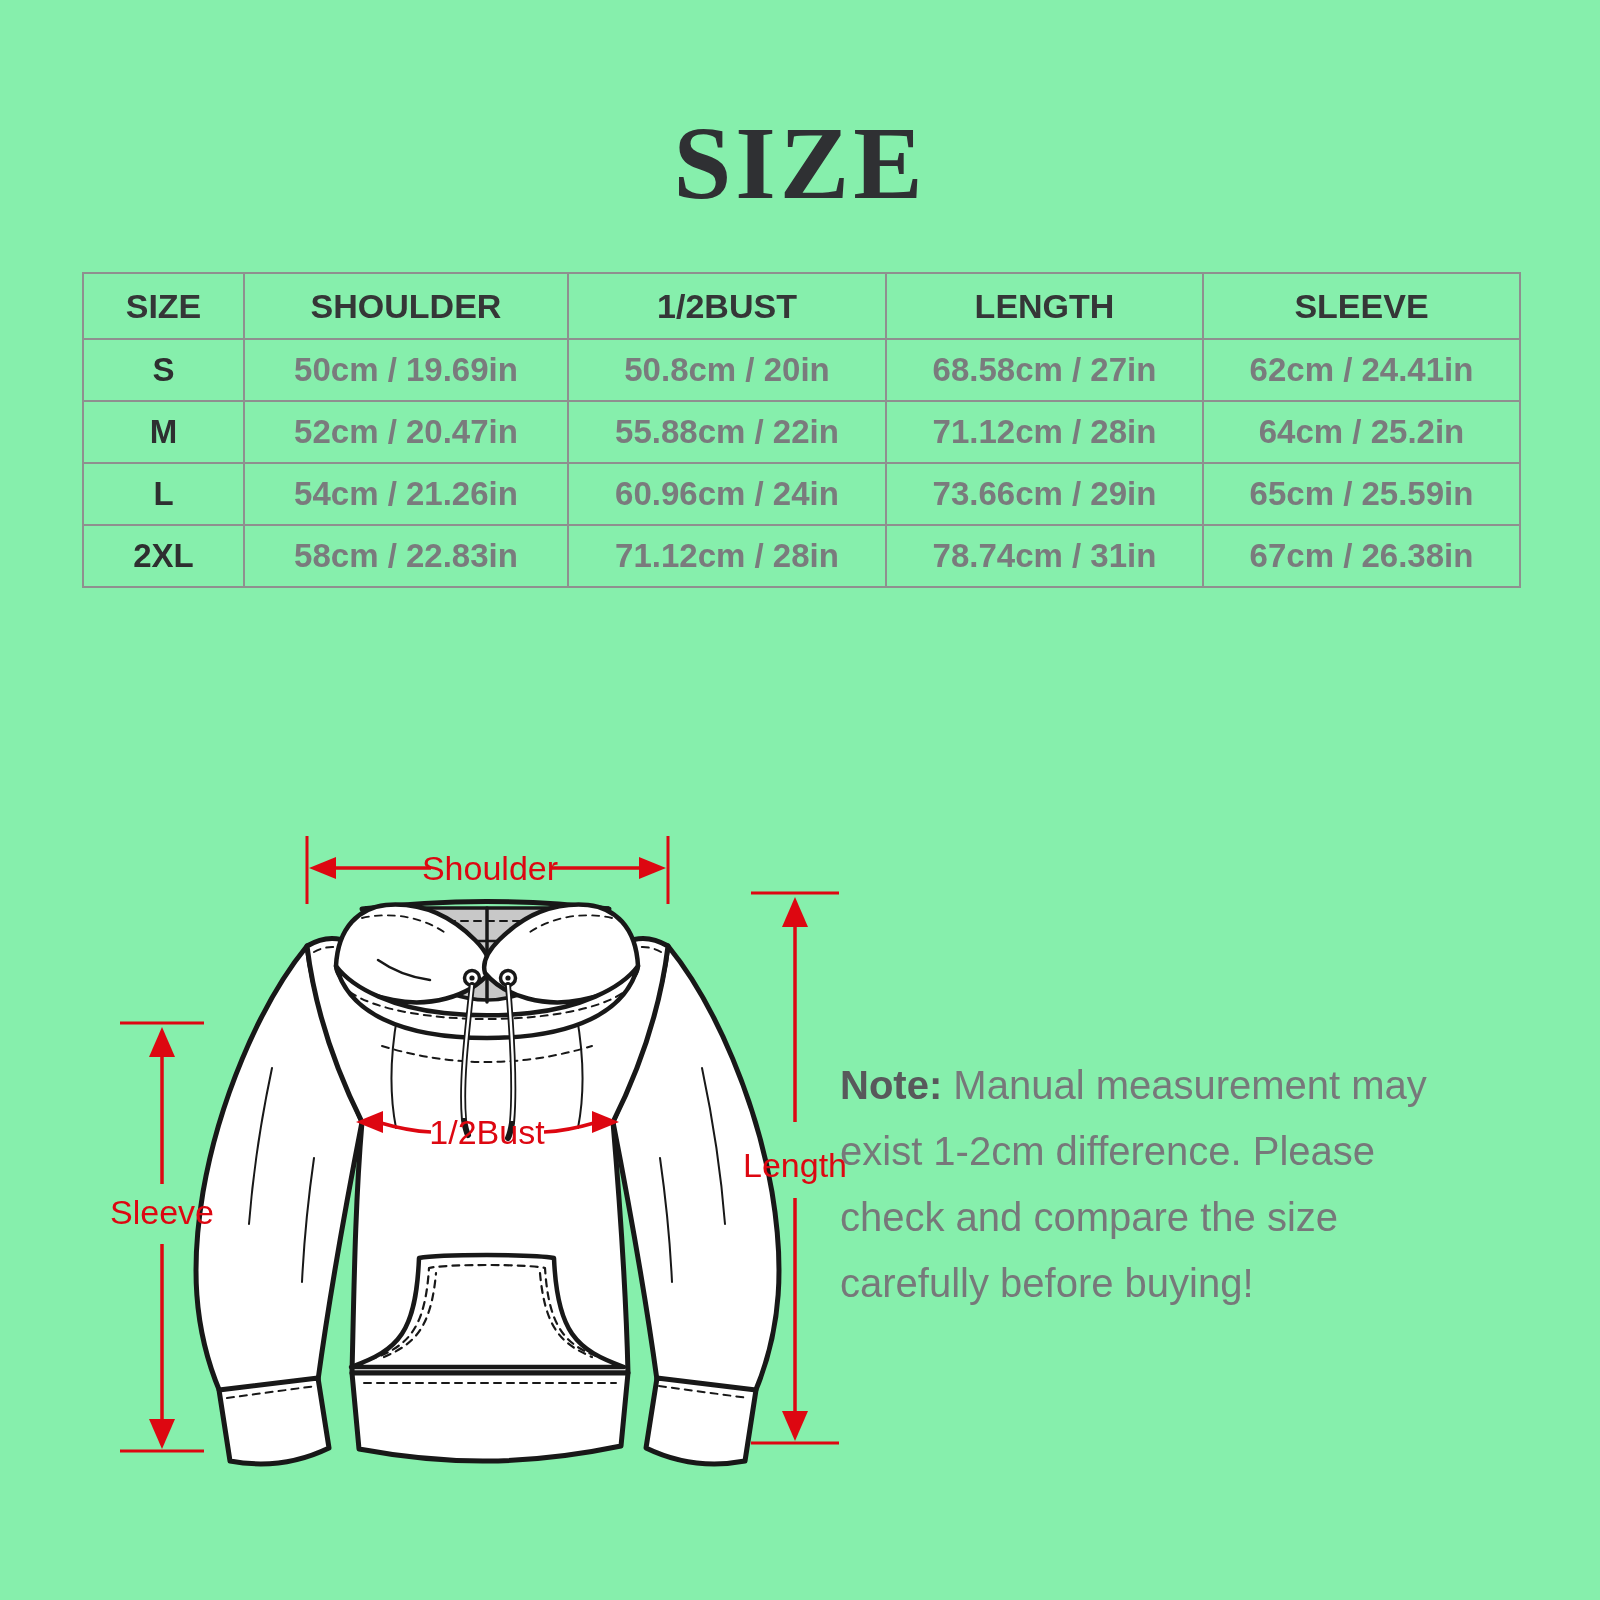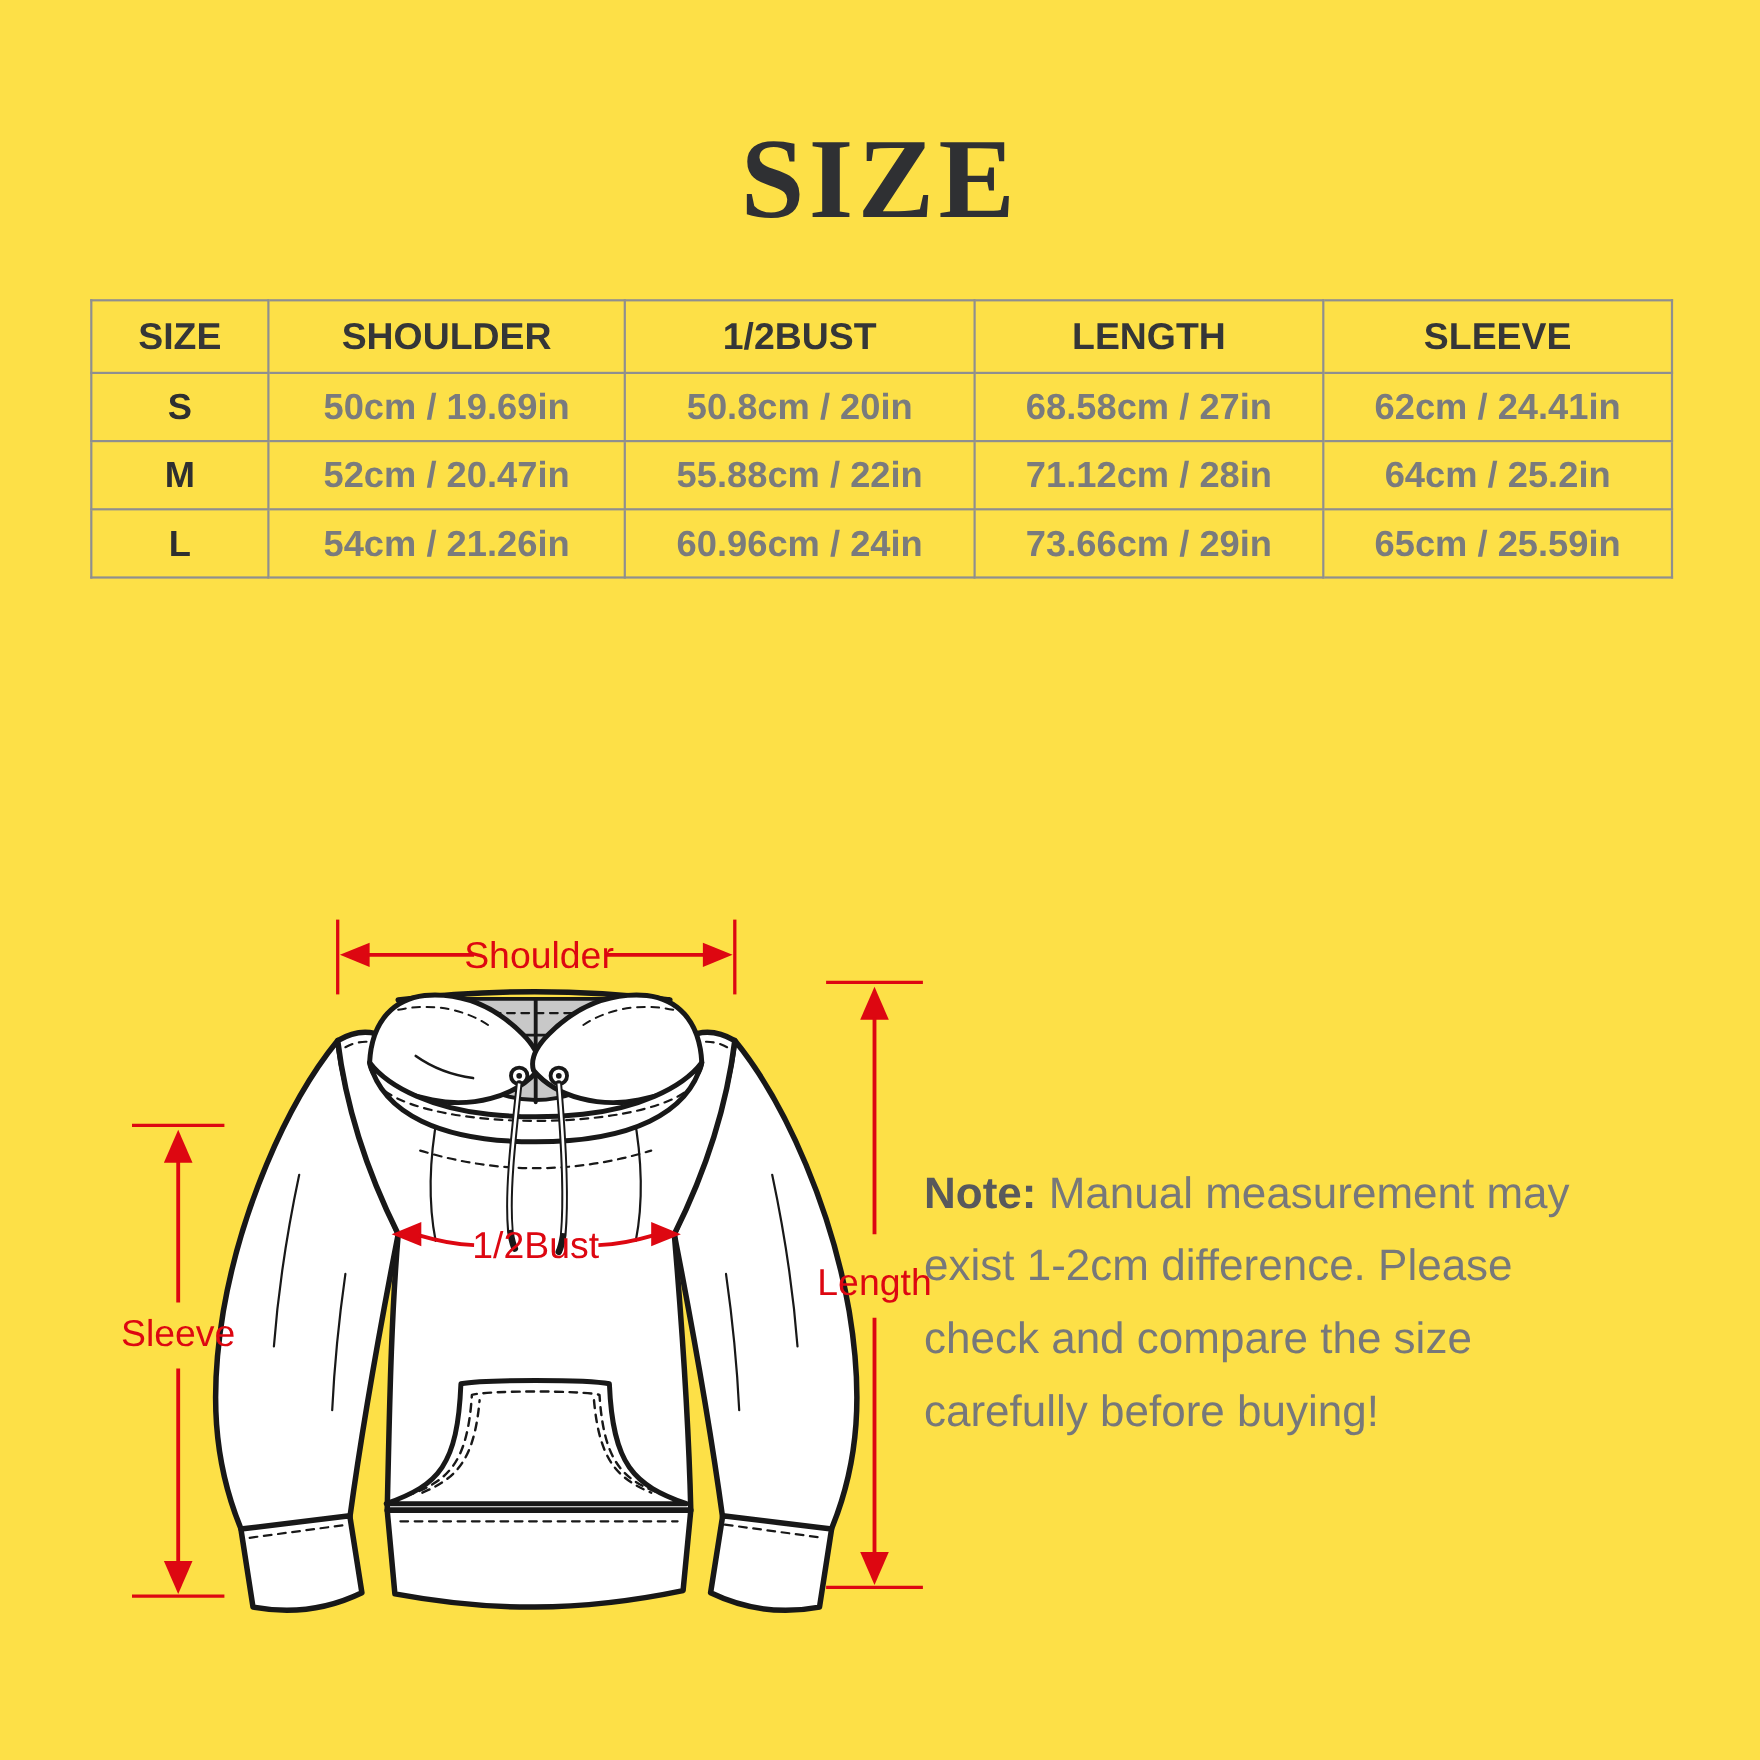--- a/index.html
+++ b/index.html
@@ -1,16 +1,16 @@
 <!DOCTYPE html>
 <html style="--accent-red: #dd0711; --hood-interior: #c8c8c8; --note-gray: #77787a;"><head>
 <meta charset="utf-8">
 <style>
   html,body{margin:0;padding:0;background:#fff;}
-  .page{position:relative;width:1600px;height:1600px;background:#fde047;overflow:hidden;
+  .page{position:relative;width:1600px;height:1600px;background:#86efac;overflow:hidden;
         font-family:"Liberation Sans","DejaVu Sans",sans-serif;}
 
   
   .page-title{position:absolute;top:108px;left:0;width:100%;text-align:center;
       font-family:"Liberation Serif","DejaVu Serif",serif;font-weight:700;
       font-size:104px;line-height:1.05;color:#2f3033;letter-spacing:4px;}
 
   
   table.size-table{position:absolute;left:82px;top:272px;width:1437px;
       border-collapse:collapse;table-layout:fixed;}
@@ -74,20 +74,27 @@
         <td>55.88cm / 22in</td>
         <td>71.12cm / 28in</td>
         <td>64cm / 25.2in</td>
       </tr>
       <tr>
         <td class="size-col">L</td>
         <td>54cm / 21.26in</td>
         <td>60.96cm / 24in</td>
         <td>73.66cm / 29in</td>
         <td>65cm / 25.59in</td>
+      </tr>
+      <tr>
+        <td class="size-col">2XL</td>
+        <td>58cm / 22.83in</td>
+        <td>71.12cm / 28in</td>
+        <td>78.74cm / 31in</td>
+        <td>67cm / 26.38in</td>
       </tr>
     </tbody>
   </table>
 
   <svg class="diagram" viewBox="0 0 770 680">
 
     <g>
 
       <path class="ink-fill" stroke-width="5" d="M 207,126 C 158,186 118,285 103,372 C 91,444 93,508 120,572 L 218,560 C 230,472 246,384 262,302 C 238,246 214,184 207,126 Z"></path>
       <path class="ink-fill" stroke-width="5" d="M 568,126 C 617,186 657,285 672,372 C 684,444 682,508 655,572 L 557,560 C 545,472 529,384 513,302 C 537,246 561,184 568,126 Z"></path>

